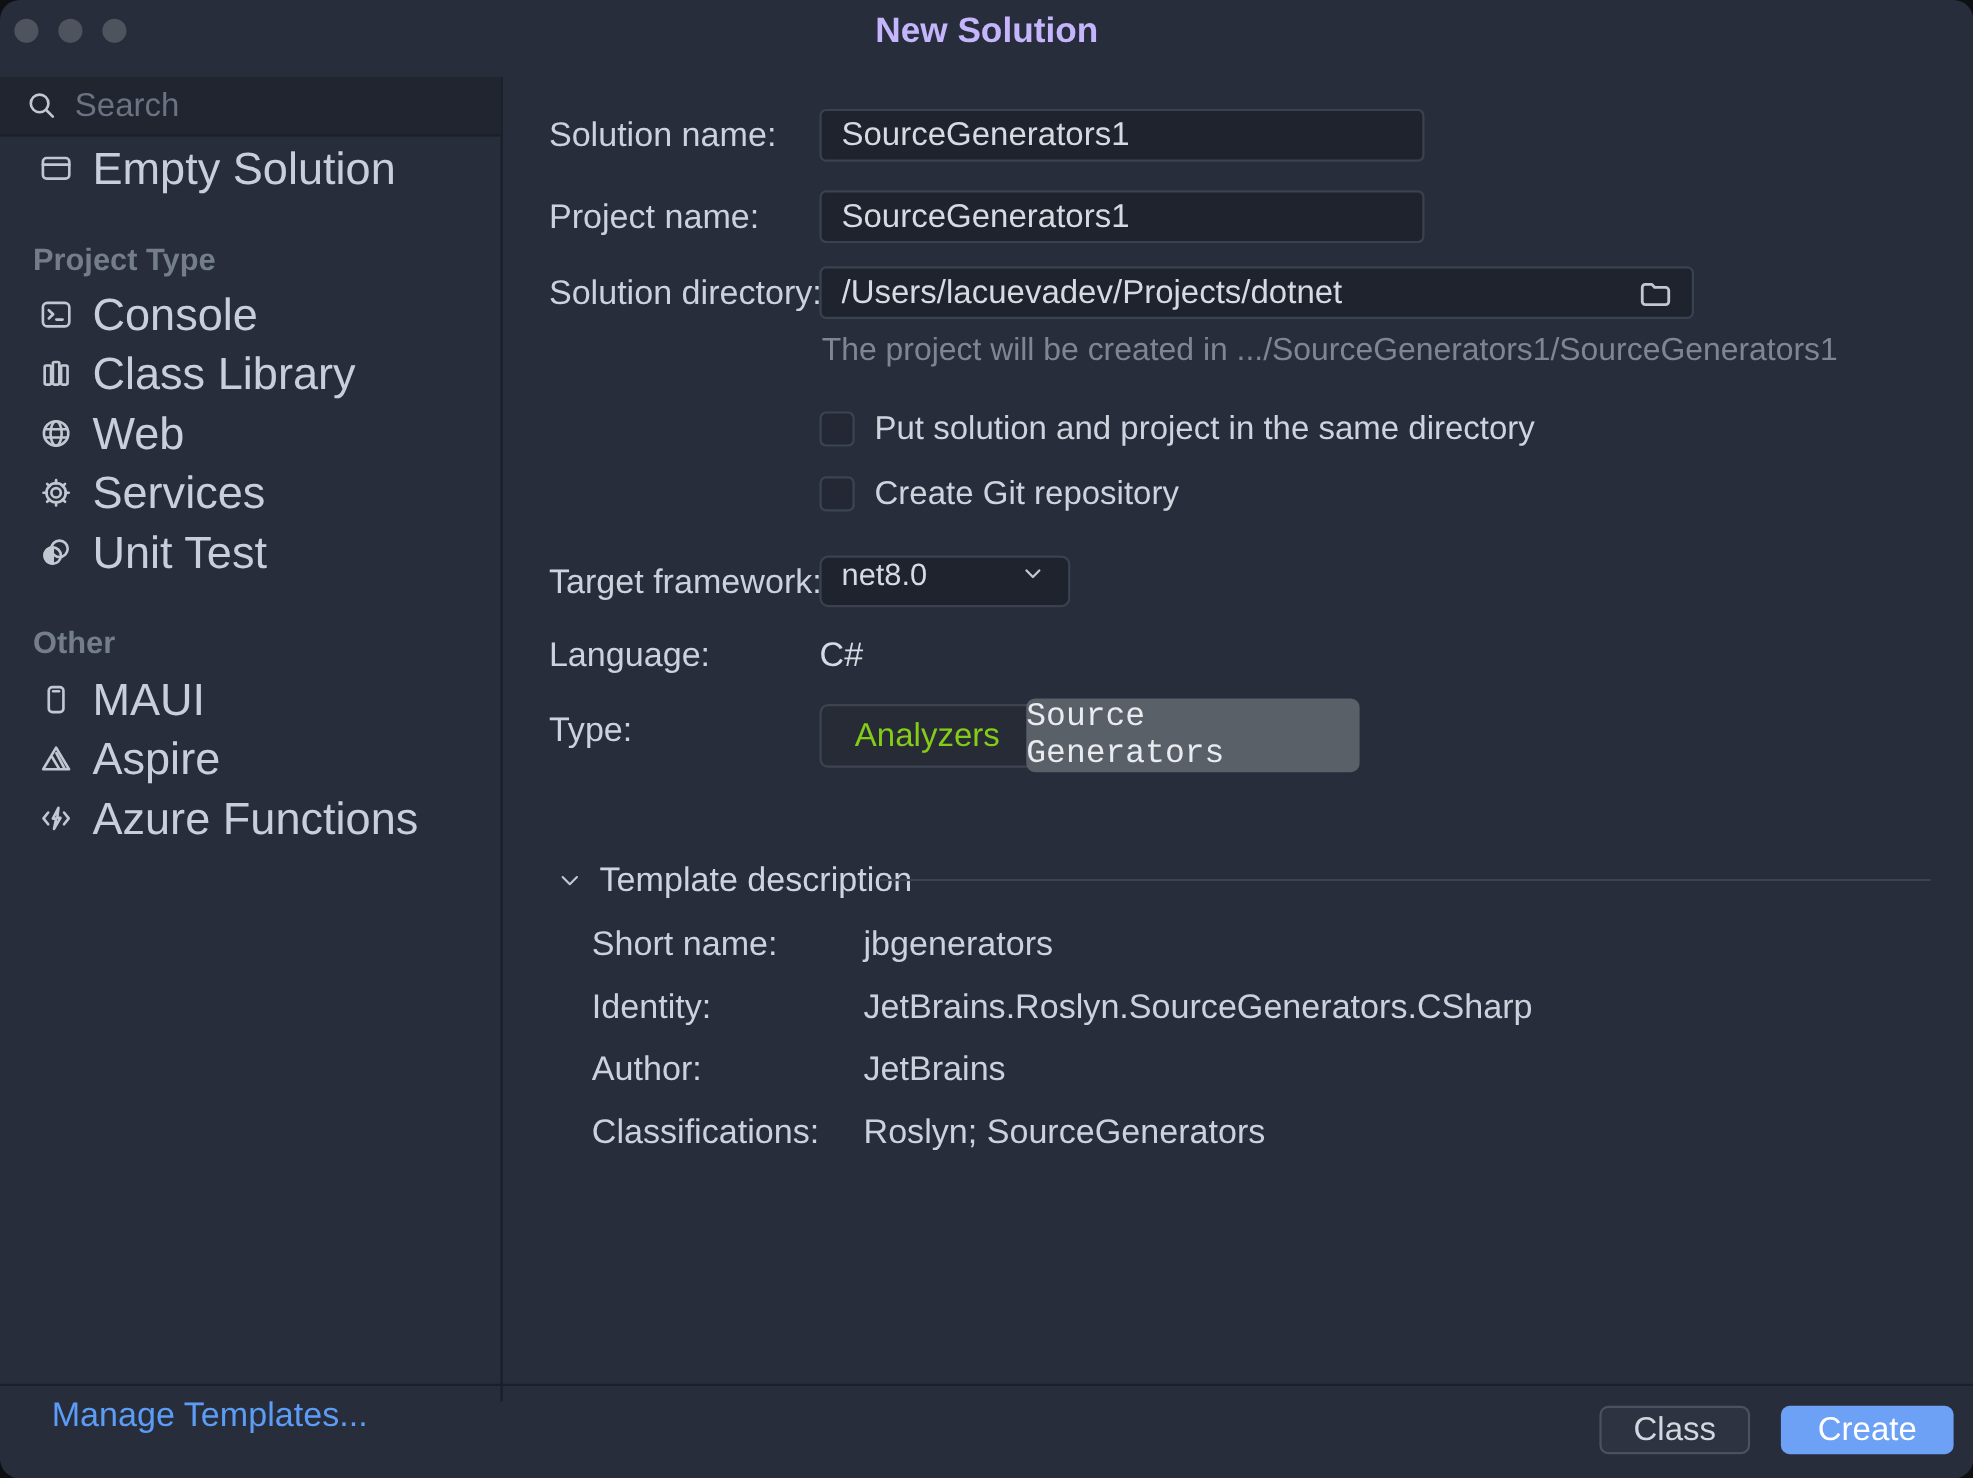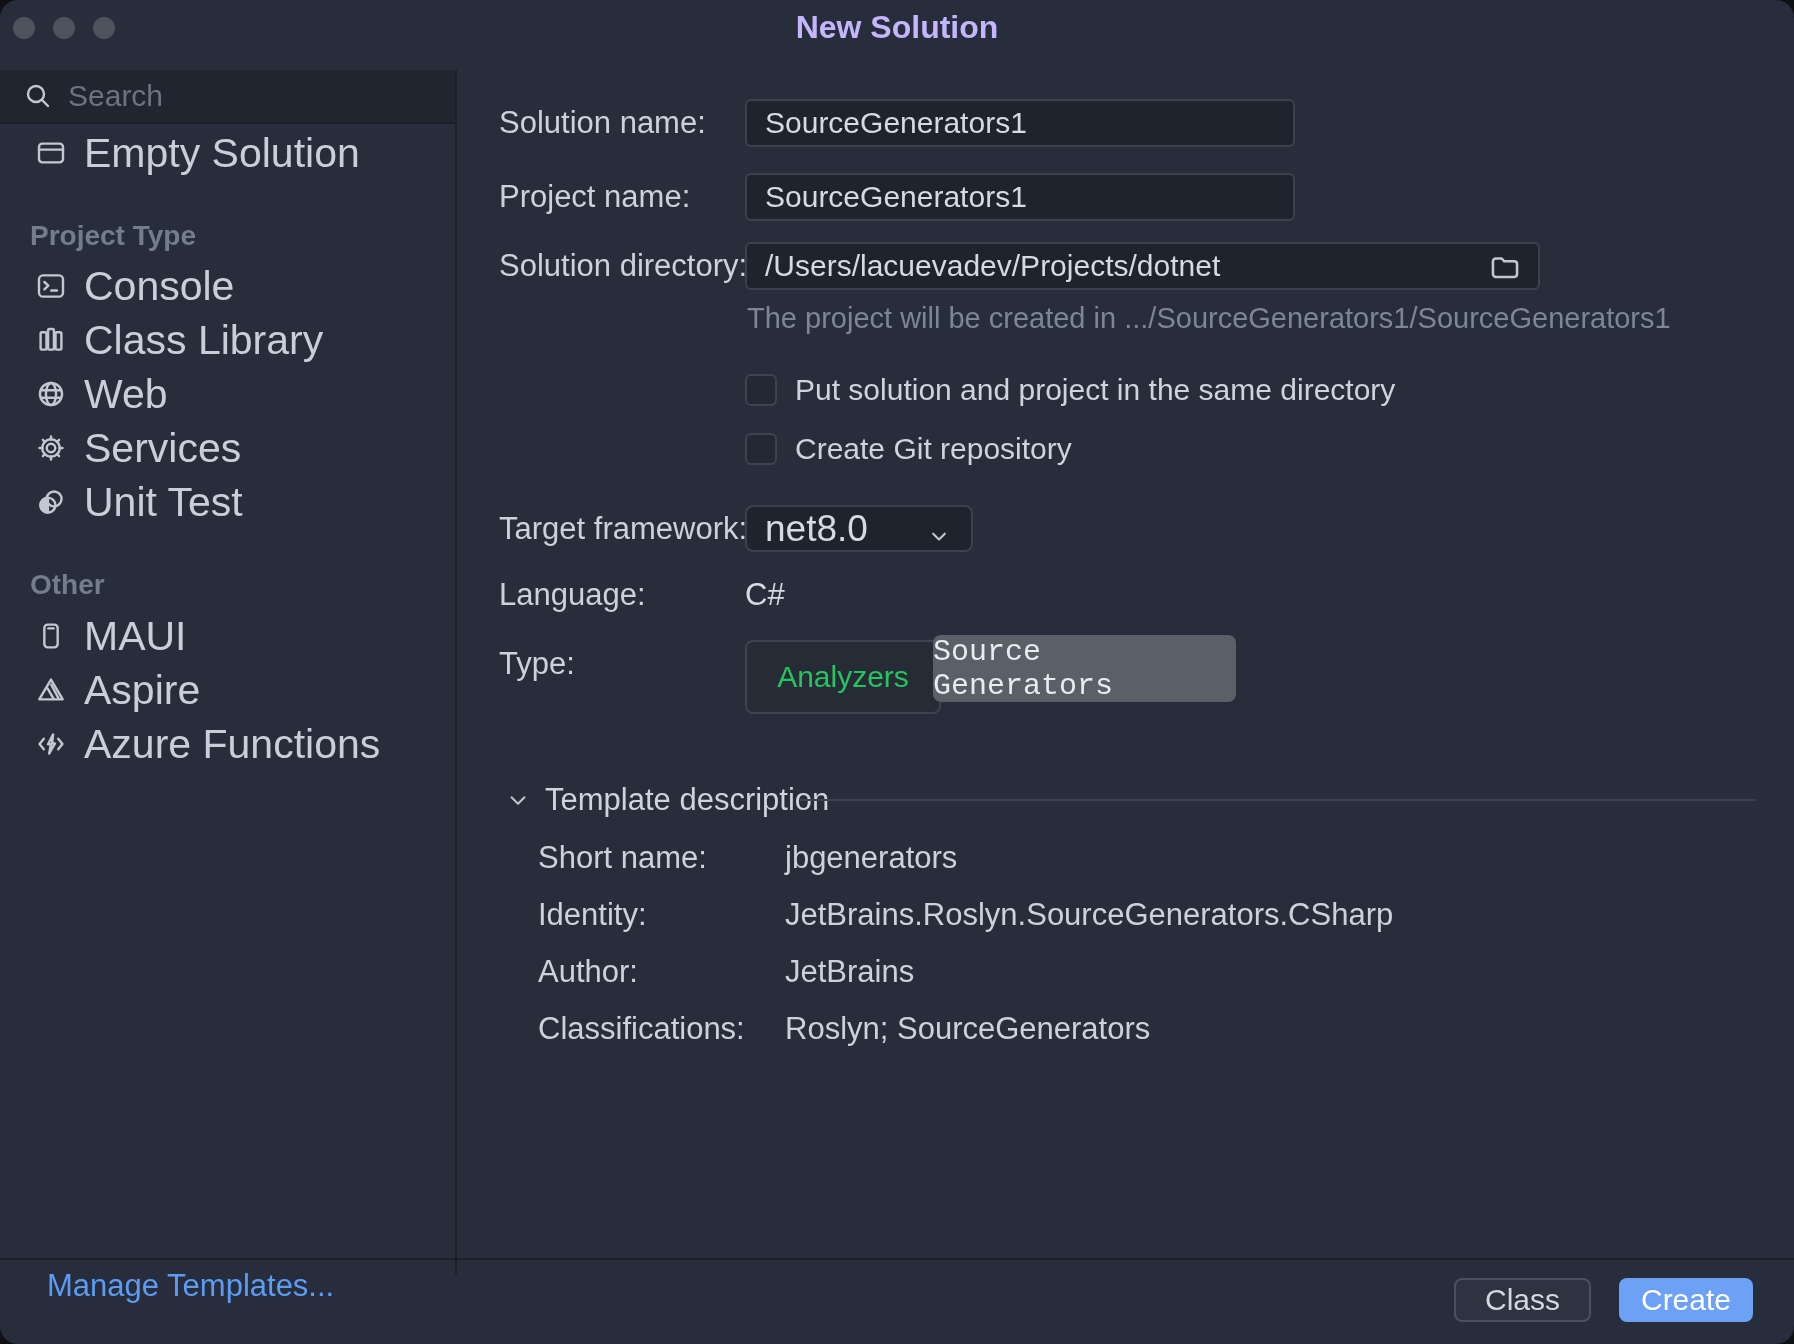--- a/index.html
+++ b/index.html
@@ -26,37 +26,37 @@
                color:#5c9cf5;font-size:31px;cursor:pointer;}
   
   .flabel{position:absolute;left:499px;height:48px;display:flex;align-items:center;font-size:31px;color:#ccd1dc;}
   .tinput{position:absolute;left:745px;height:48px;background:#1e232d;border:2px solid #3a4250;border-radius:6px;
           box-sizing:border-box;color:#d6dae3;font-size:30px;padding:0 18px;outline:none;
           font-family:"Liberation Sans","DejaVu Sans",sans-serif;}
   .helper{position:absolute;left:747px;font-size:29px;color:#7e8694;}
   .cb-row{position:absolute;left:745px;height:40px;display:flex;align-items:center;font-size:30px;color:#ced3dd;}
   .cbox{width:28px;height:28px;border:2px solid #3c4452;border-radius:6px;background:#232834;margin-right:18px;flex:0 0 auto;}
   #tf-select{position:absolute;left:745px;top:505px;width:228px;height:47px;background:#1e232d;border:2px solid #3a4250;
-             border-radius:8px;box-sizing:border-box;display:flex;align-items:flex-end;padding:0 18px;font-size:37px;color:#d6dae3;cursor:default;}
+             border-radius:8px;box-sizing:border-box;display:flex;align-items:flex-start;padding:0 18px;font-size:28px;color:#d6dae3;cursor:default;}
   #tf-select .chev{margin-left:auto;}
   #lang-value{position:absolute;left:745px;top:571px;height:48px;display:flex;align-items:center;font-size:31px;color:#d6dae3;}
   .seg{position:absolute;box-sizing:border-box;display:flex;align-items:center;justify-content:center;font-size:30px;border-radius:8px;}
-  #seg-analyzers{left:745px;top:640px;width:196px;height:74px;background:#262b36;border:2px solid #3c4452;color:#22c55e;}
+  #seg-analyzers{left:745px;top:640px;width:196px;height:58px;background:#262b36;border:2px solid #3c4452;color:#84cc16;}
   #seg-sourcegen{left:933px;top:635px;width:303px;height:67px;background:#5a6068;color:#e9ebef;font-family:Liberation Mono, monospace;}
   
   #td-header{position:absolute;left:505px;top:780px;height:40px;display:flex;align-items:center;font-size:31px;color:#ced3dd;}
   #td-line{position:absolute;left:800px;top:799px;width:955px;height:2px;background:#3a4254;}
   .td-label{position:absolute;left:538px;height:40px;display:flex;align-items:center;font-size:31px;color:#ccd1dc;}
   .td-value{position:absolute;left:785px;height:40px;display:flex;align-items:center;font-size:31px;color:#ccd1dc;}
   
   #footer-line{position:absolute;left:0;top:1258px;width:1794px;height:2px;background:#1b2028;}
   .btn{position:absolute;top:1278px;height:44px;border-radius:8px;display:flex;align-items:center;justify-content:center;
        font-size:30px;box-sizing:border-box;cursor:pointer;}
   #btn-cancel{left:1454px;width:137px;background:#2d3340;border:2px solid #4a5262;color:#d3d7df;}
-  #btn-create{left:1619px;width:134px;background:#6ca1f6;color:#ffffff;}
+  #btn-create{left:1619px;width:157px;background:#6ca1f6;color:#ffffff;}
   svg{display:block;}
   .stroke{fill:none;stroke:#c2c7d2;stroke-width:1.8;stroke-linecap:round;stroke-linejoin:round;}
 </style>
 </head>
 <body>
 
 <div id="window">
 
   <div class="traffic" style="left:13px"></div>
   <div class="traffic" style="left:53px"></div>

